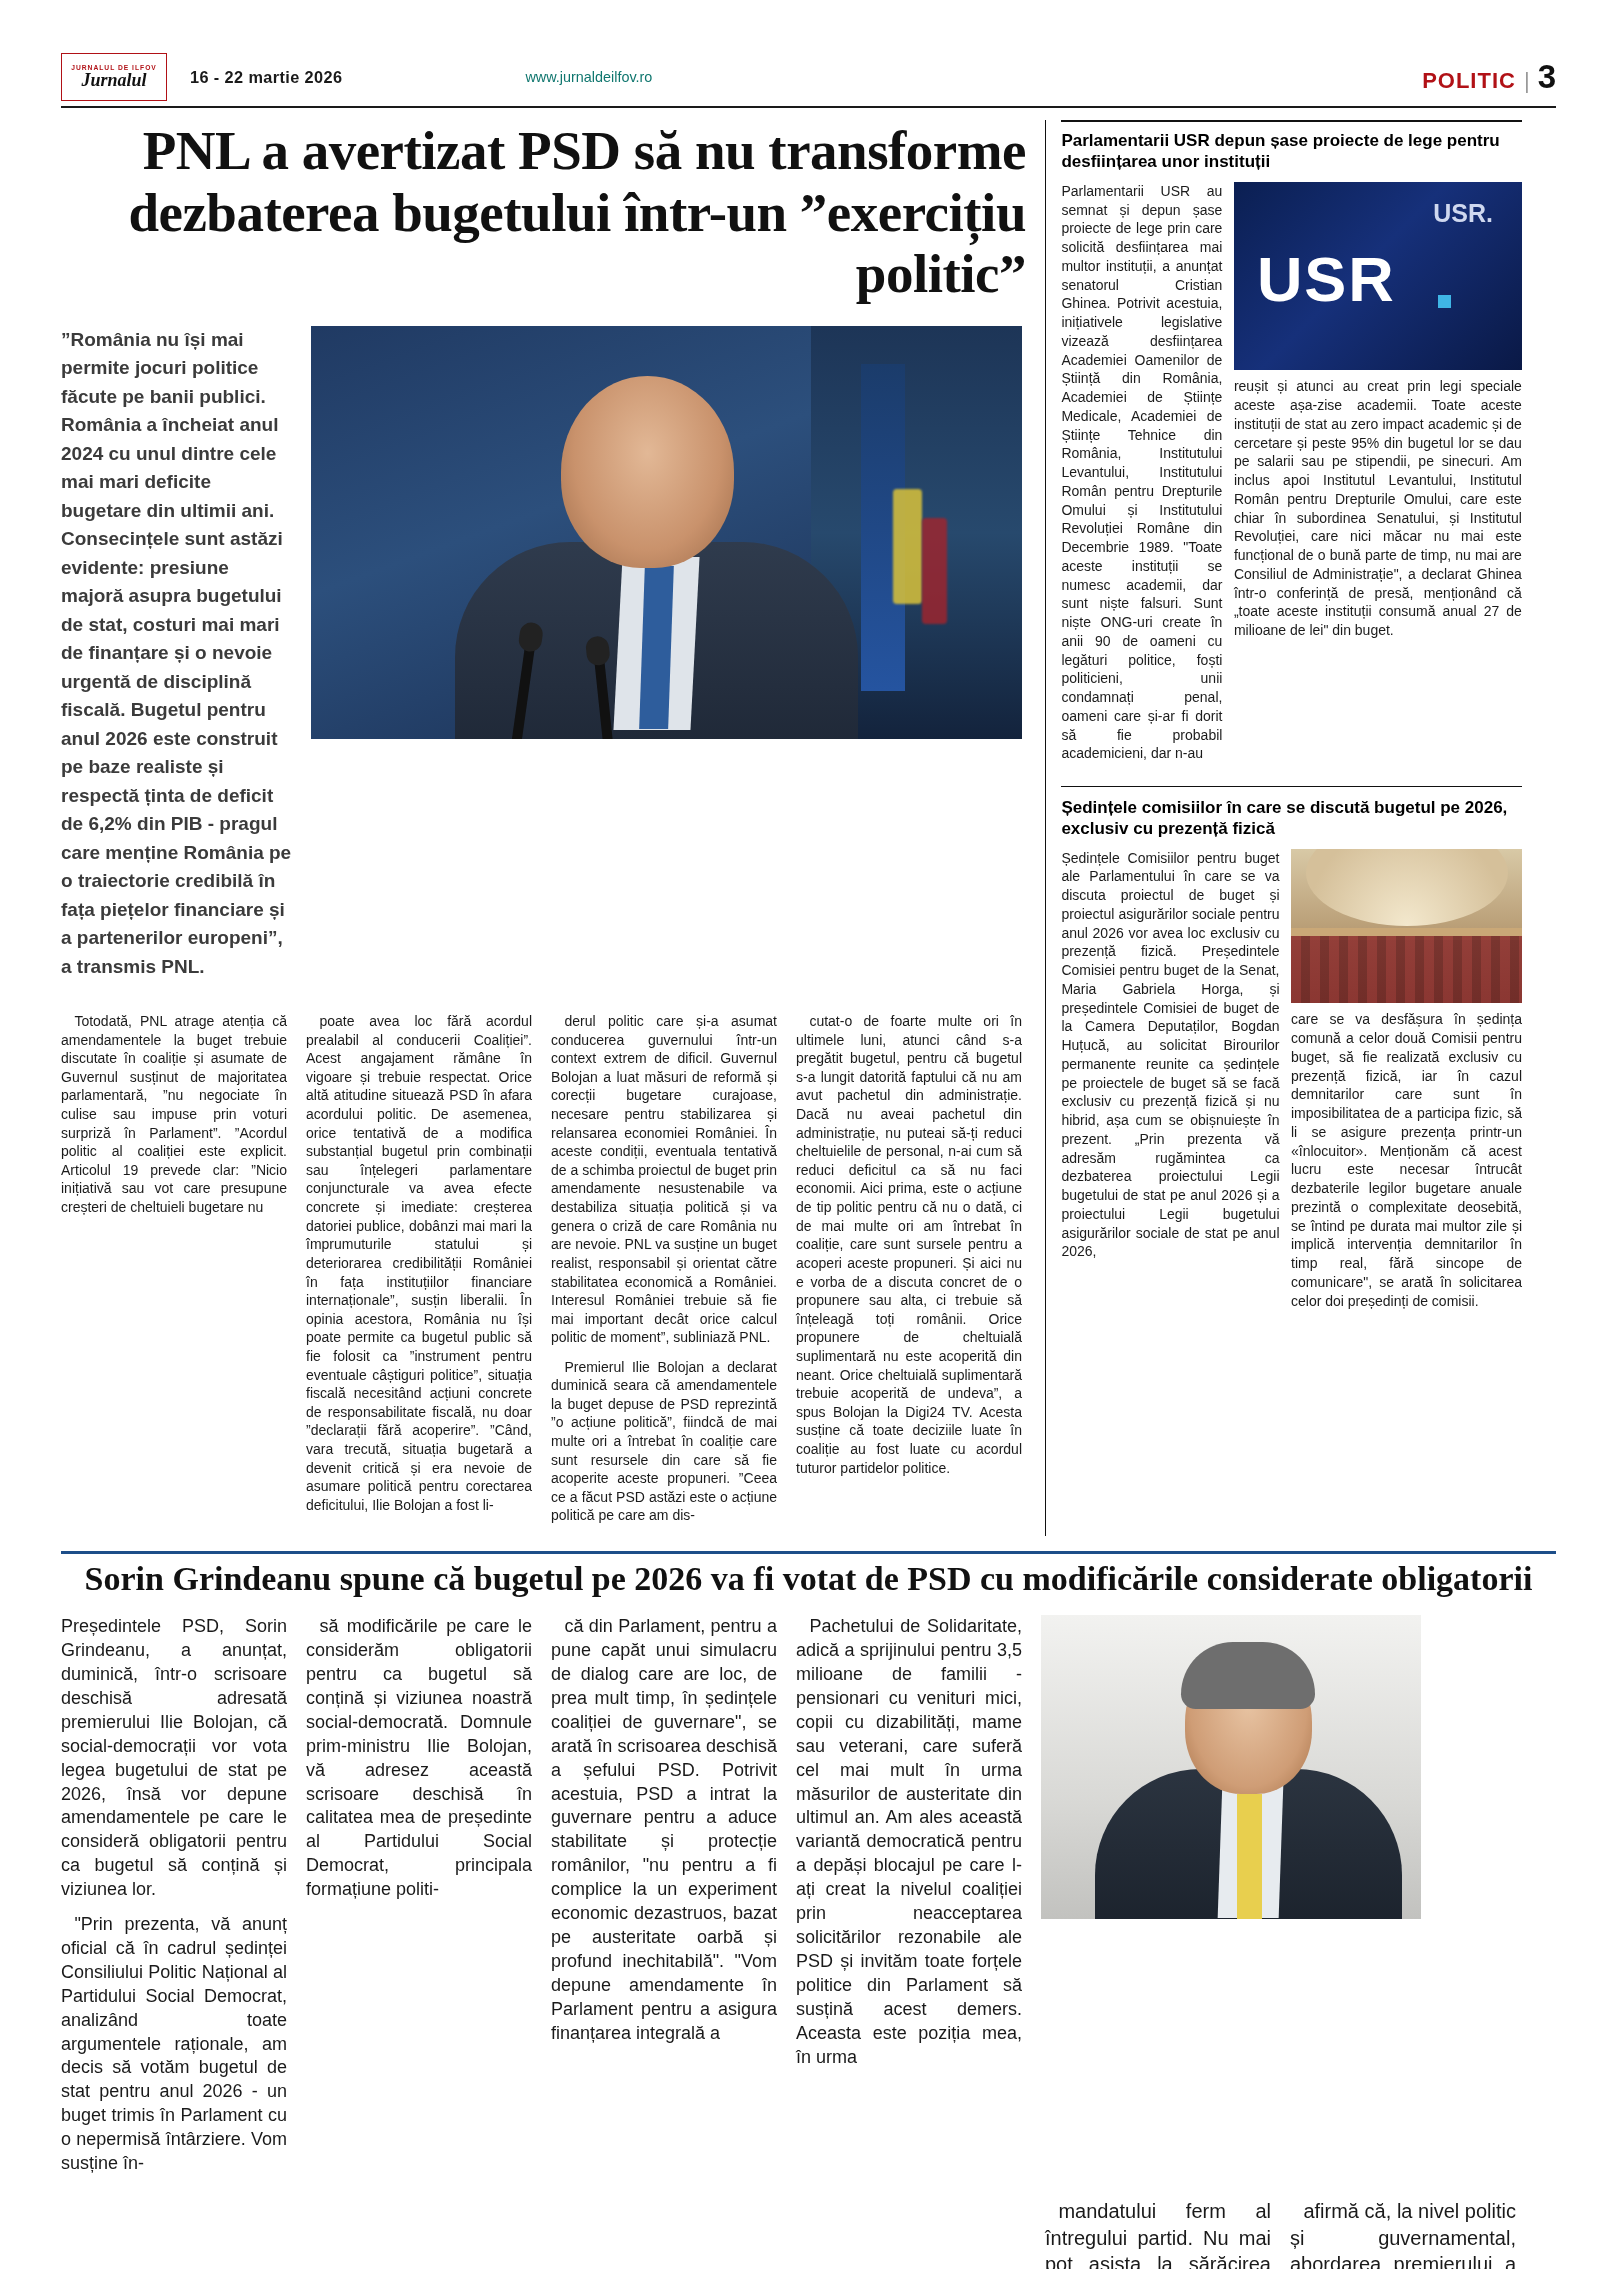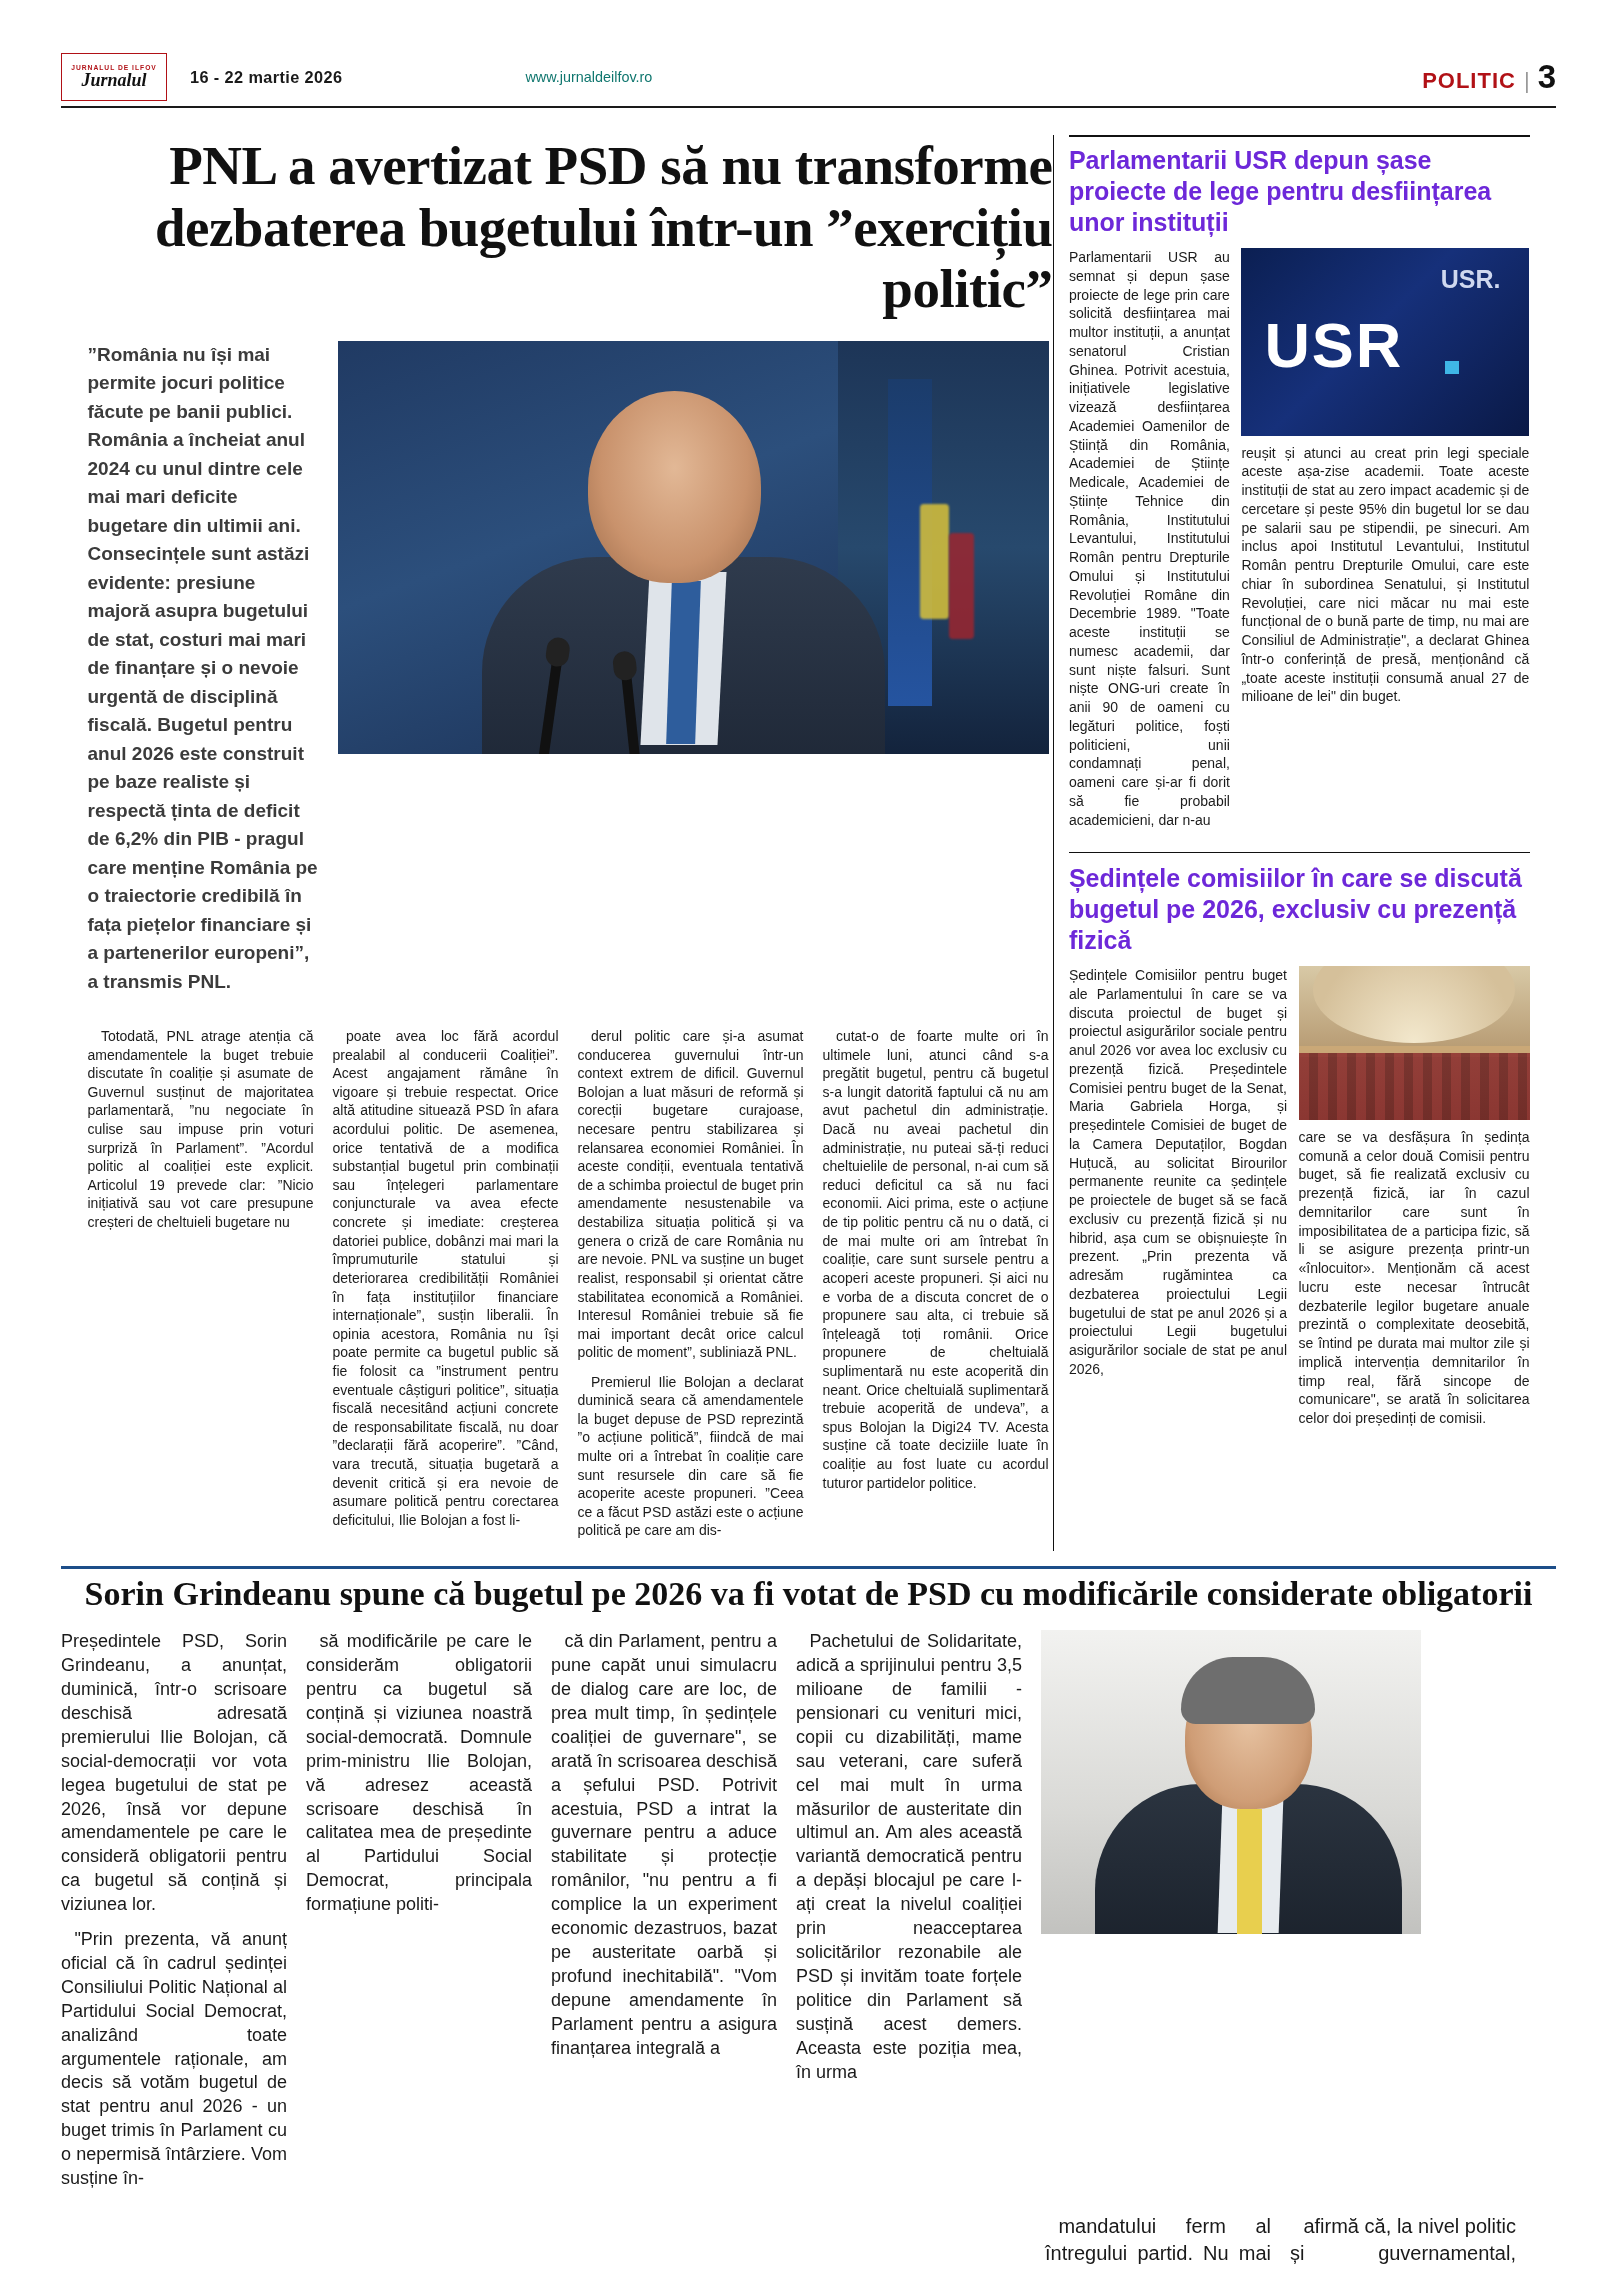--- a/index.html
+++ b/index.html
@@ -22,21 +22,21 @@
   .logo-top { font-size:6.7px; color:#b11116; letter-spacing:1px; font-weight:bold; line-height:7.7px;}
   .logo-main { font-family:"Liberation Serif", serif; font-weight:bold; font-style:italic; font-size:18px; color:#111; line-height:19px; }
   .mh-date { font-size:16.3px; font-weight:bold; color:#1a1a1a; letter-spacing:0.4px; }
   .mh-url { font-size:14.4px; color:#0f766e; margin-left:183px; }
   .mh-right { margin-left:auto; display:flex; align-items:baseline; gap:8px; }
   .mh-section { font-size:22px; font-weight:bold; color:#b11116; letter-spacing:1px; }
   .mh-sep { font-size:22px; color:#999; }
   .mh-page { font-size:33px; font-weight:bold; color:#111; }
 
   
-  .body-wrap { display:flex; margin-top:27px;justify-content:center; }
+  .body-wrap { display:flex; gap:19px; margin-top:12px; }
   .left-col { width:965px; }
   .right-col { width:477px; border-left:1px solid #111; padding-left:15.4px; }
 
   
   h1.headline {
     font-family:"Liberation Serif", serif;
     font-weight:bold; font-size:55px; line-height:1.12;
     text-align:right; margin:0 0 21px 0; color:#111;
     letter-spacing:-0.5px;
   }
@@ -81,21 +81,21 @@
 
   
   .main-cols { display:flex; gap:19px; margin-top:17.3px; }
   .col { width:226px; font-size:14px; line-height:1.33; text-align:justify; color:#1b1b1b; }
   .col p { margin:0 0 10.6px 0; text-indent:13.4px; }
   .col p.first { text-indent:13.4px; }
 
   
   .rail-rule-top { border-top:2.9px solid #111; margin-bottom:7.7px; }
   h2.rail-title {
-    font-size:25px; line-height:1.25; font-weight:bold; margin:0 0 9.6px 0; color:#6d28d9;
+    font-size:17px; line-height:1.25; font-weight:bold; margin:0 0 9.6px 0; color:#000000;
   }
   .rail-body { font-size:14px; line-height:1.34; text-align:justify; color:#1b1b1b; }
   .rail-body p { margin:0 0 9.6px 0; }
   .rail-flow { display:flex; gap:11.5px; }
   .rail-colnarrow { width:161px; }
   .rail-photo-usr {
     width:288px; height:188px;
     background:linear-gradient(135deg,#0b1f52 0%,#16307a 45%,#0a1946 100%);
     position:relative; overflow:hidden;
   }

